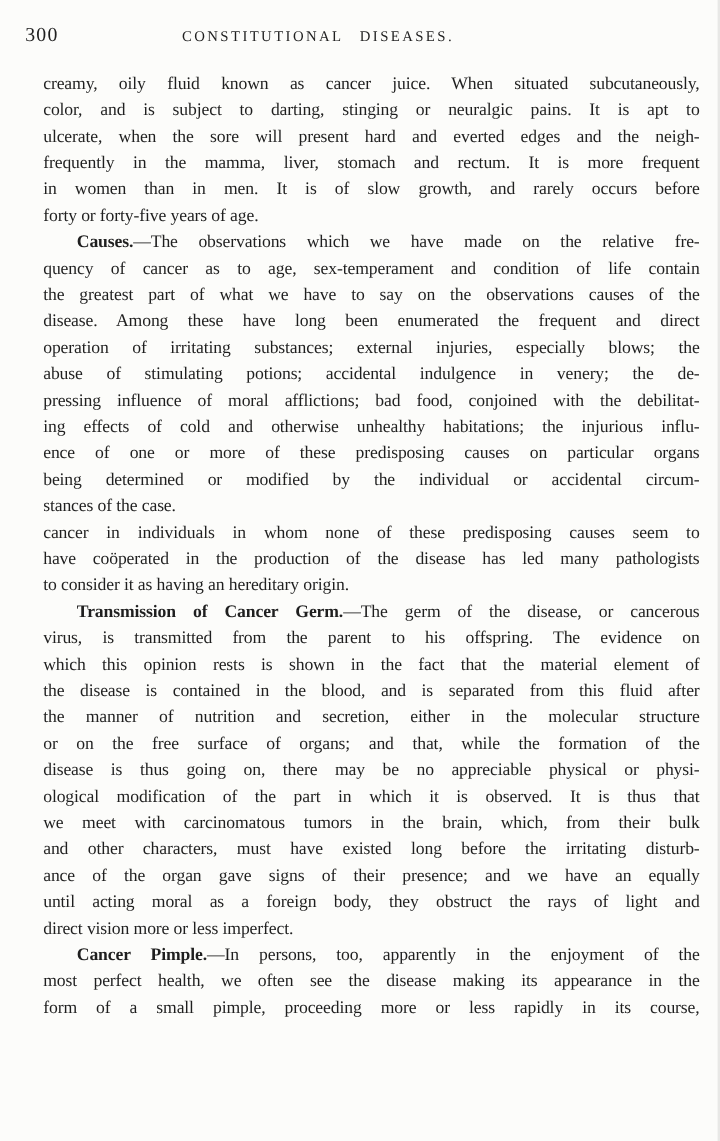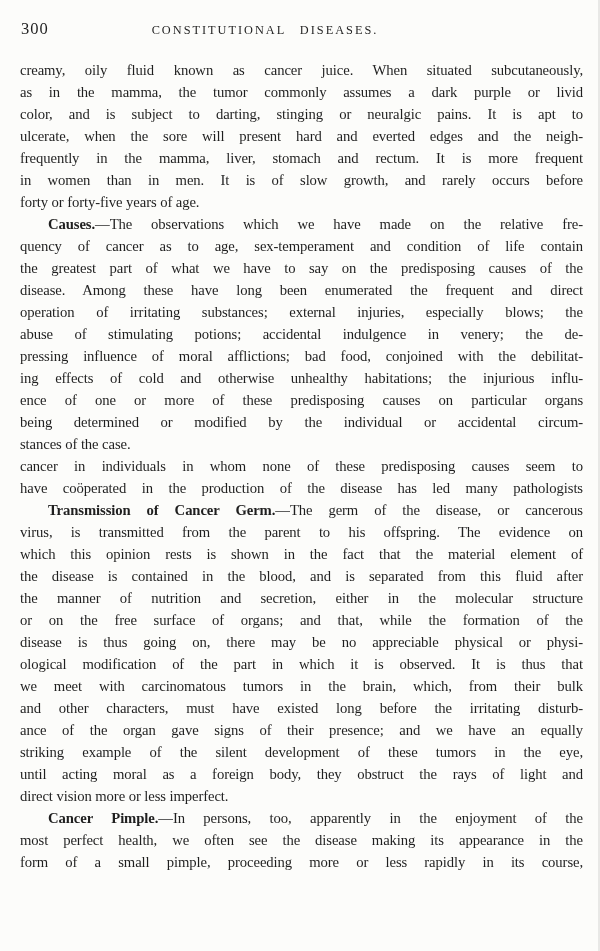--- a/index.html
+++ b/index.html
@@ -40,69 +40,69 @@
     left: 20px;
     width: 563px;
   }
   .line {
     font-size: 14.7px;
     line-height: 22px;
     letter-spacing: -0.1px;
     text-align: justify;
     text-align-last: justify;
     white-space: normal;
+    margin-left: 16px;
   }
   .line.last {
     text-align-last: left;
   }
   .line.indent {
     text-indent: 28px;
   }
   .lead {
     font-weight: 700;
   }
 </style>
 </head>
 <body>
 
 <div class="page">
   <div class="folio">300</div>
   <div class="running-head">CONSTITUTIONAL DISEASES.</div>
   <div class="text-block" id="text-block">
       <div class="line">creamy, oily fluid known as cancer juice.  When situated subcutaneously,</div>
-      <div class="line">as in the mamma, the tumor commonly assumes a dark purple or livid</div>
       <div class="line">color, and is subject to darting, stinging or neuralgic pains.  It is apt to</div>
       <div class="line">ulcerate, when the sore will present hard and everted edges and the neigh-</div>
       <div class="line">frequently in the mamma, liver, stomach and rectum.  It is more frequent</div>
       <div class="line">in women than in men.  It is of slow growth, and rarely occurs before</div>
       <div class="line last">forty or forty-five years of age.</div>
       <div class="line indent"><span class="lead">Causes.</span>—The observations which we have made on the relative fre-</div>
       <div class="line">quency of cancer as to age, sex-temperament and condition of life contain</div>
-      <div class="line">the greatest part of what we have to say on the predisposing causes of the</div>
+      <div class="line">the greatest part of what we have to say on the observations causes of the</div>
       <div class="line">disease.  Among these have long been enumerated the frequent and direct</div>
       <div class="line">operation of irritating substances; external injuries, especially blows; the</div>
       <div class="line">abuse of stimulating potions; accidental indulgence in venery; the de-</div>
       <div class="line">pressing influence of moral afflictions; bad food, conjoined with the debilitat-</div>
       <div class="line">ing effects of cold and otherwise unhealthy habitations; the injurious influ-</div>
       <div class="line">ence of one or more of these predisposing causes on particular organs</div>
       <div class="line">being determined or modified by the individual or accidental circum-</div>
       <div class="line last">stances of the case.</div>
       <div class="line">cancer in individuals in whom none of these predisposing causes seem to</div>
       <div class="line">have coöperated in the production of the disease has led many pathologists</div>
+      <div class="line last">to consider it as having an hereditary origin.</div>
       <div class="line indent"><span class="lead">Transmission of Cancer Germ.</span>—The germ of the disease, or cancerous</div>
       <div class="line">virus, is transmitted from the parent to his offspring.  The evidence on</div>
       <div class="line">which this opinion rests is shown in the fact that the material element of</div>
       <div class="line">the disease is contained in the blood, and is separated from this fluid after</div>
       <div class="line">the manner of nutrition and secretion, either in the molecular structure</div>
       <div class="line">or on the free surface of organs; and that, while the formation of the</div>
       <div class="line">disease is thus going on, there may be no appreciable physical or physi-</div>
       <div class="line">ological modification of the part in which it is observed.  It is thus that</div>
       <div class="line">we meet with carcinomatous tumors in the brain, which, from their bulk</div>
       <div class="line">and other characters, must have existed long before the irritating disturb-</div>
       <div class="line">ance of the organ gave signs of their presence; and we have an equally</div>
-      <div class="line">striking example of the silent development of these tumors in the eye,</div>
       <div class="line">until acting moral as a foreign body, they obstruct the rays of light and</div>
       <div class="line last">direct vision more or less imperfect.</div>
       <div class="line indent"><span class="lead">Cancer Pimple.</span>—In persons, too, apparently in the enjoyment of the</div>
       <div class="line">most perfect health, we often see the disease making its appearance in the</div>
       <div class="line">form of a small pimple, proceeding more or less rapidly in its course,</div>
     </div>
 </div>
 
 </body></html>

